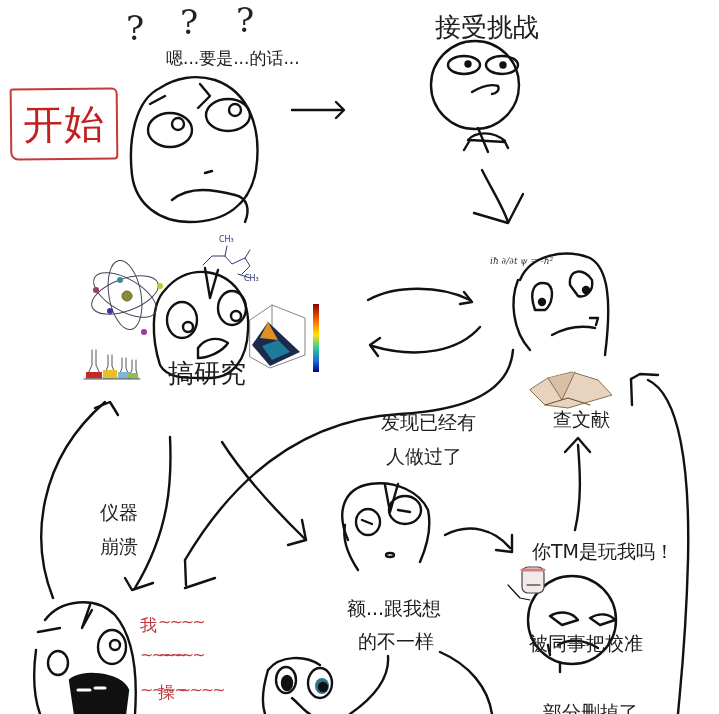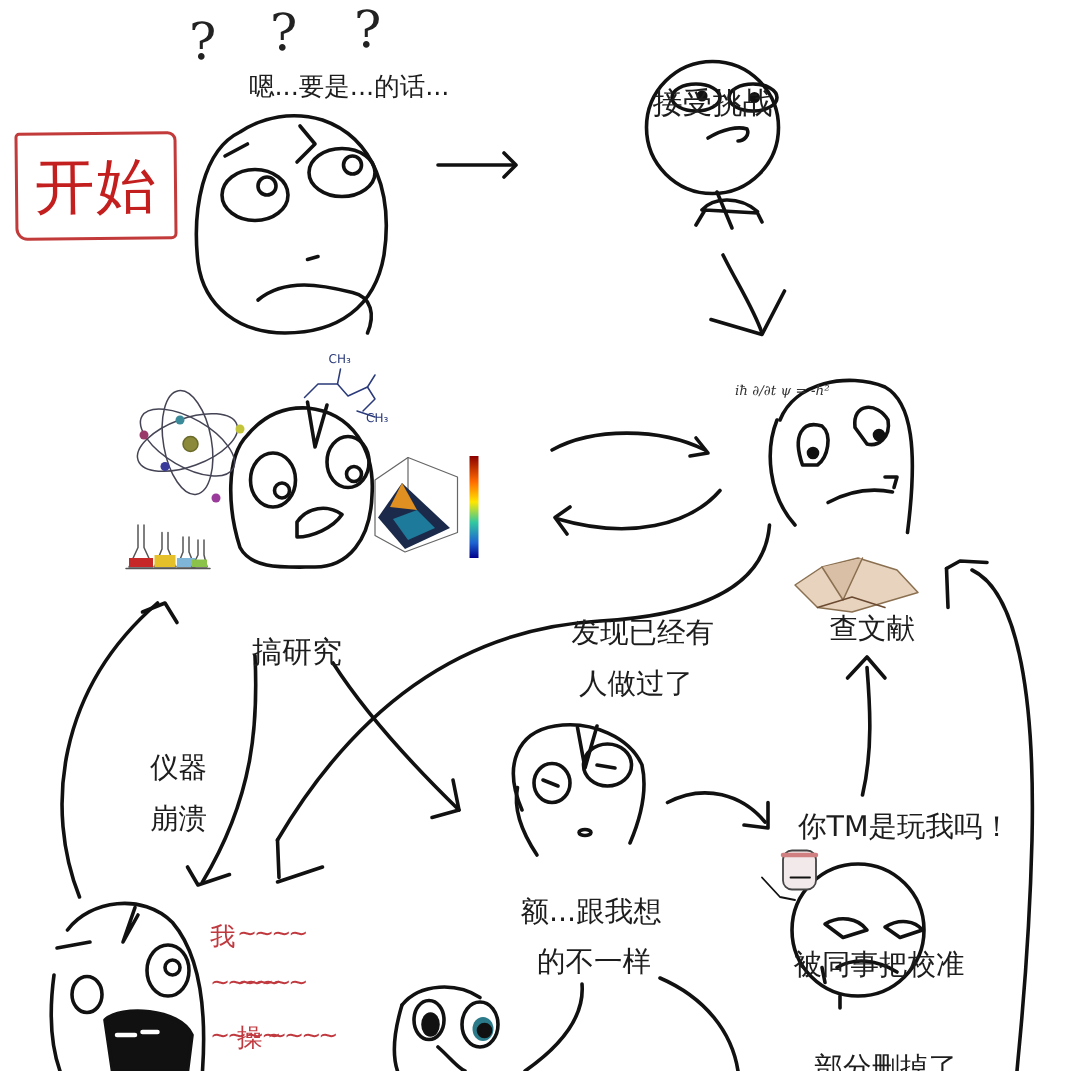--- a/index.html
+++ b/index.html
@@ -13,21 +13,21 @@
     color: #1a1a1a;
   }
   svg.lines { position: absolute; left: 0; top: 0; }
   .label {
     position: absolute;
     white-space: nowrap;
     font-size: 19px;
     line-height: 1;
     color: #1d1d1d;
   }
-  .label.big { font-size: 20px; margin-top: 44px; }
+  .label.big { font-size: 26px; }
   .start-box {
     position: absolute;
     left: 10px; top: 88px;
     width: 104px; height: 68px;
     border: 2px solid #c23a3a;
     border-radius: 3px 6px 4px 8px;
     transform: rotate(-0.6deg);
     display: flex; align-items: center; justify-content: center;
     background: #fff;
   }
@@ -247,21 +247,21 @@
     <span>开始</span>
   </div>
 
   <div class="label big" style="left:435px; top:14px;">接受挑战</div>
 
   <div class="eq" style="left:490px; top:256px;">iħ ∂/∂t ψ = -ħ²</div>
 
   <div class="label" style="left:219px; top:236px; font-size:8px; color:#2a3a7a;">CH₃</div>
   <div class="label" style="left:244px; top:275px; font-size:8px; color:#2a3a7a;">CH₃</div>
 
-  <div class="label big" style="left:168px; top:380px;">搞研究</div>
+  <div class="label big" style="left:168px; top:360px;">搞研究</div>
 
   <div class="label" style="left:553px; top:410px;">查文献</div>
 
   <div class="label" style="left:381px; top:413px;">发现已经有</div>
   <div class="label" style="left:386px; top:447px;">人做过了</div>
 
   <div class="label" style="left:100px; top:503px;">仪器</div>
   <div class="label" style="left:100px; top:537px;text-align:right;">崩溃</div>
 
   <div class="label" style="left:347px; top:599px;">额...跟我想</div>

